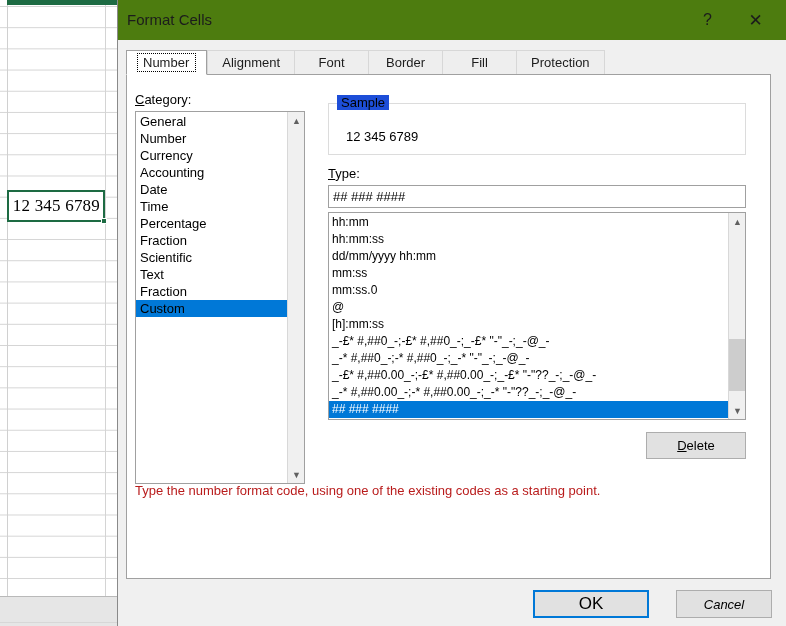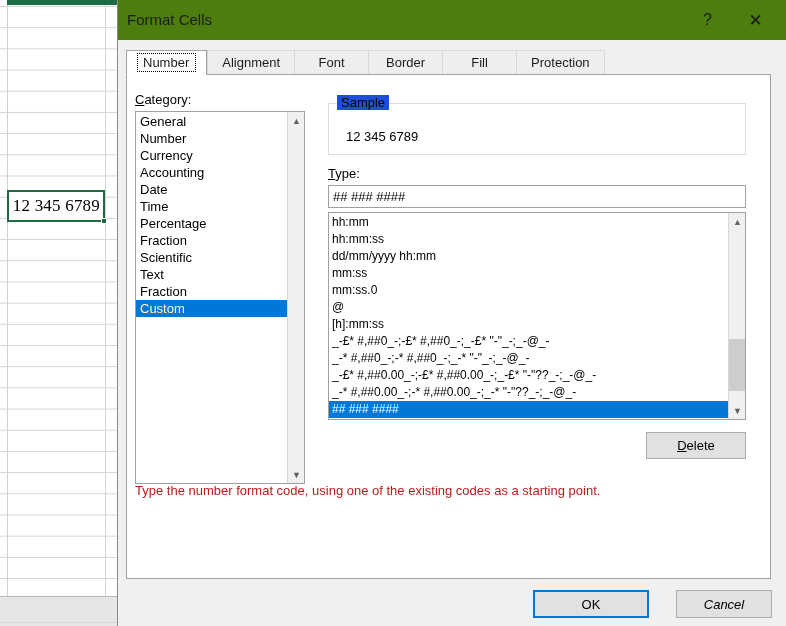--- a/index.html
+++ b/index.html
@@ -197,21 +197,21 @@
   .cat-item {
     height: 17px;
     line-height: 17px;
     padding-left: 4px;
     font-size: 13px;
     color: #000;
     white-space: nowrap;
   }
   .cat-item.selected {
     background: #0078d7;
-    color: #fef9c3;
+    color: #000000;
   }
   .vscroll {
     position: absolute;
     right: 0; top: 0;
     width: 17px; height: 100%;
     background: #f0f0f0;
     border-left: 1px solid #d8d8d8;
     box-sizing: border-box;
   }
   .sb-arrow {
@@ -327,21 +327,21 @@
   #ok-btn {
     position: absolute;
     left: 415px; top: 550px;
     width: 116px; height: 28px;
     background: #e1e1e1;
     border: 2px solid #0078d7;
     box-sizing: border-box;
     display: flex;
     align-items: center;
     justify-content: center;
-    font-size: 13px;
+    font-size: 17px;
     color: #000;
   }
   #cancel-btn {
     position: absolute;
     left: 558px; top: 550px;
     width: 96px; height: 28px;
     background: #e1e1e1;
     border: 1px solid #adadad;
     box-sizing: border-box;
     display: flex;

